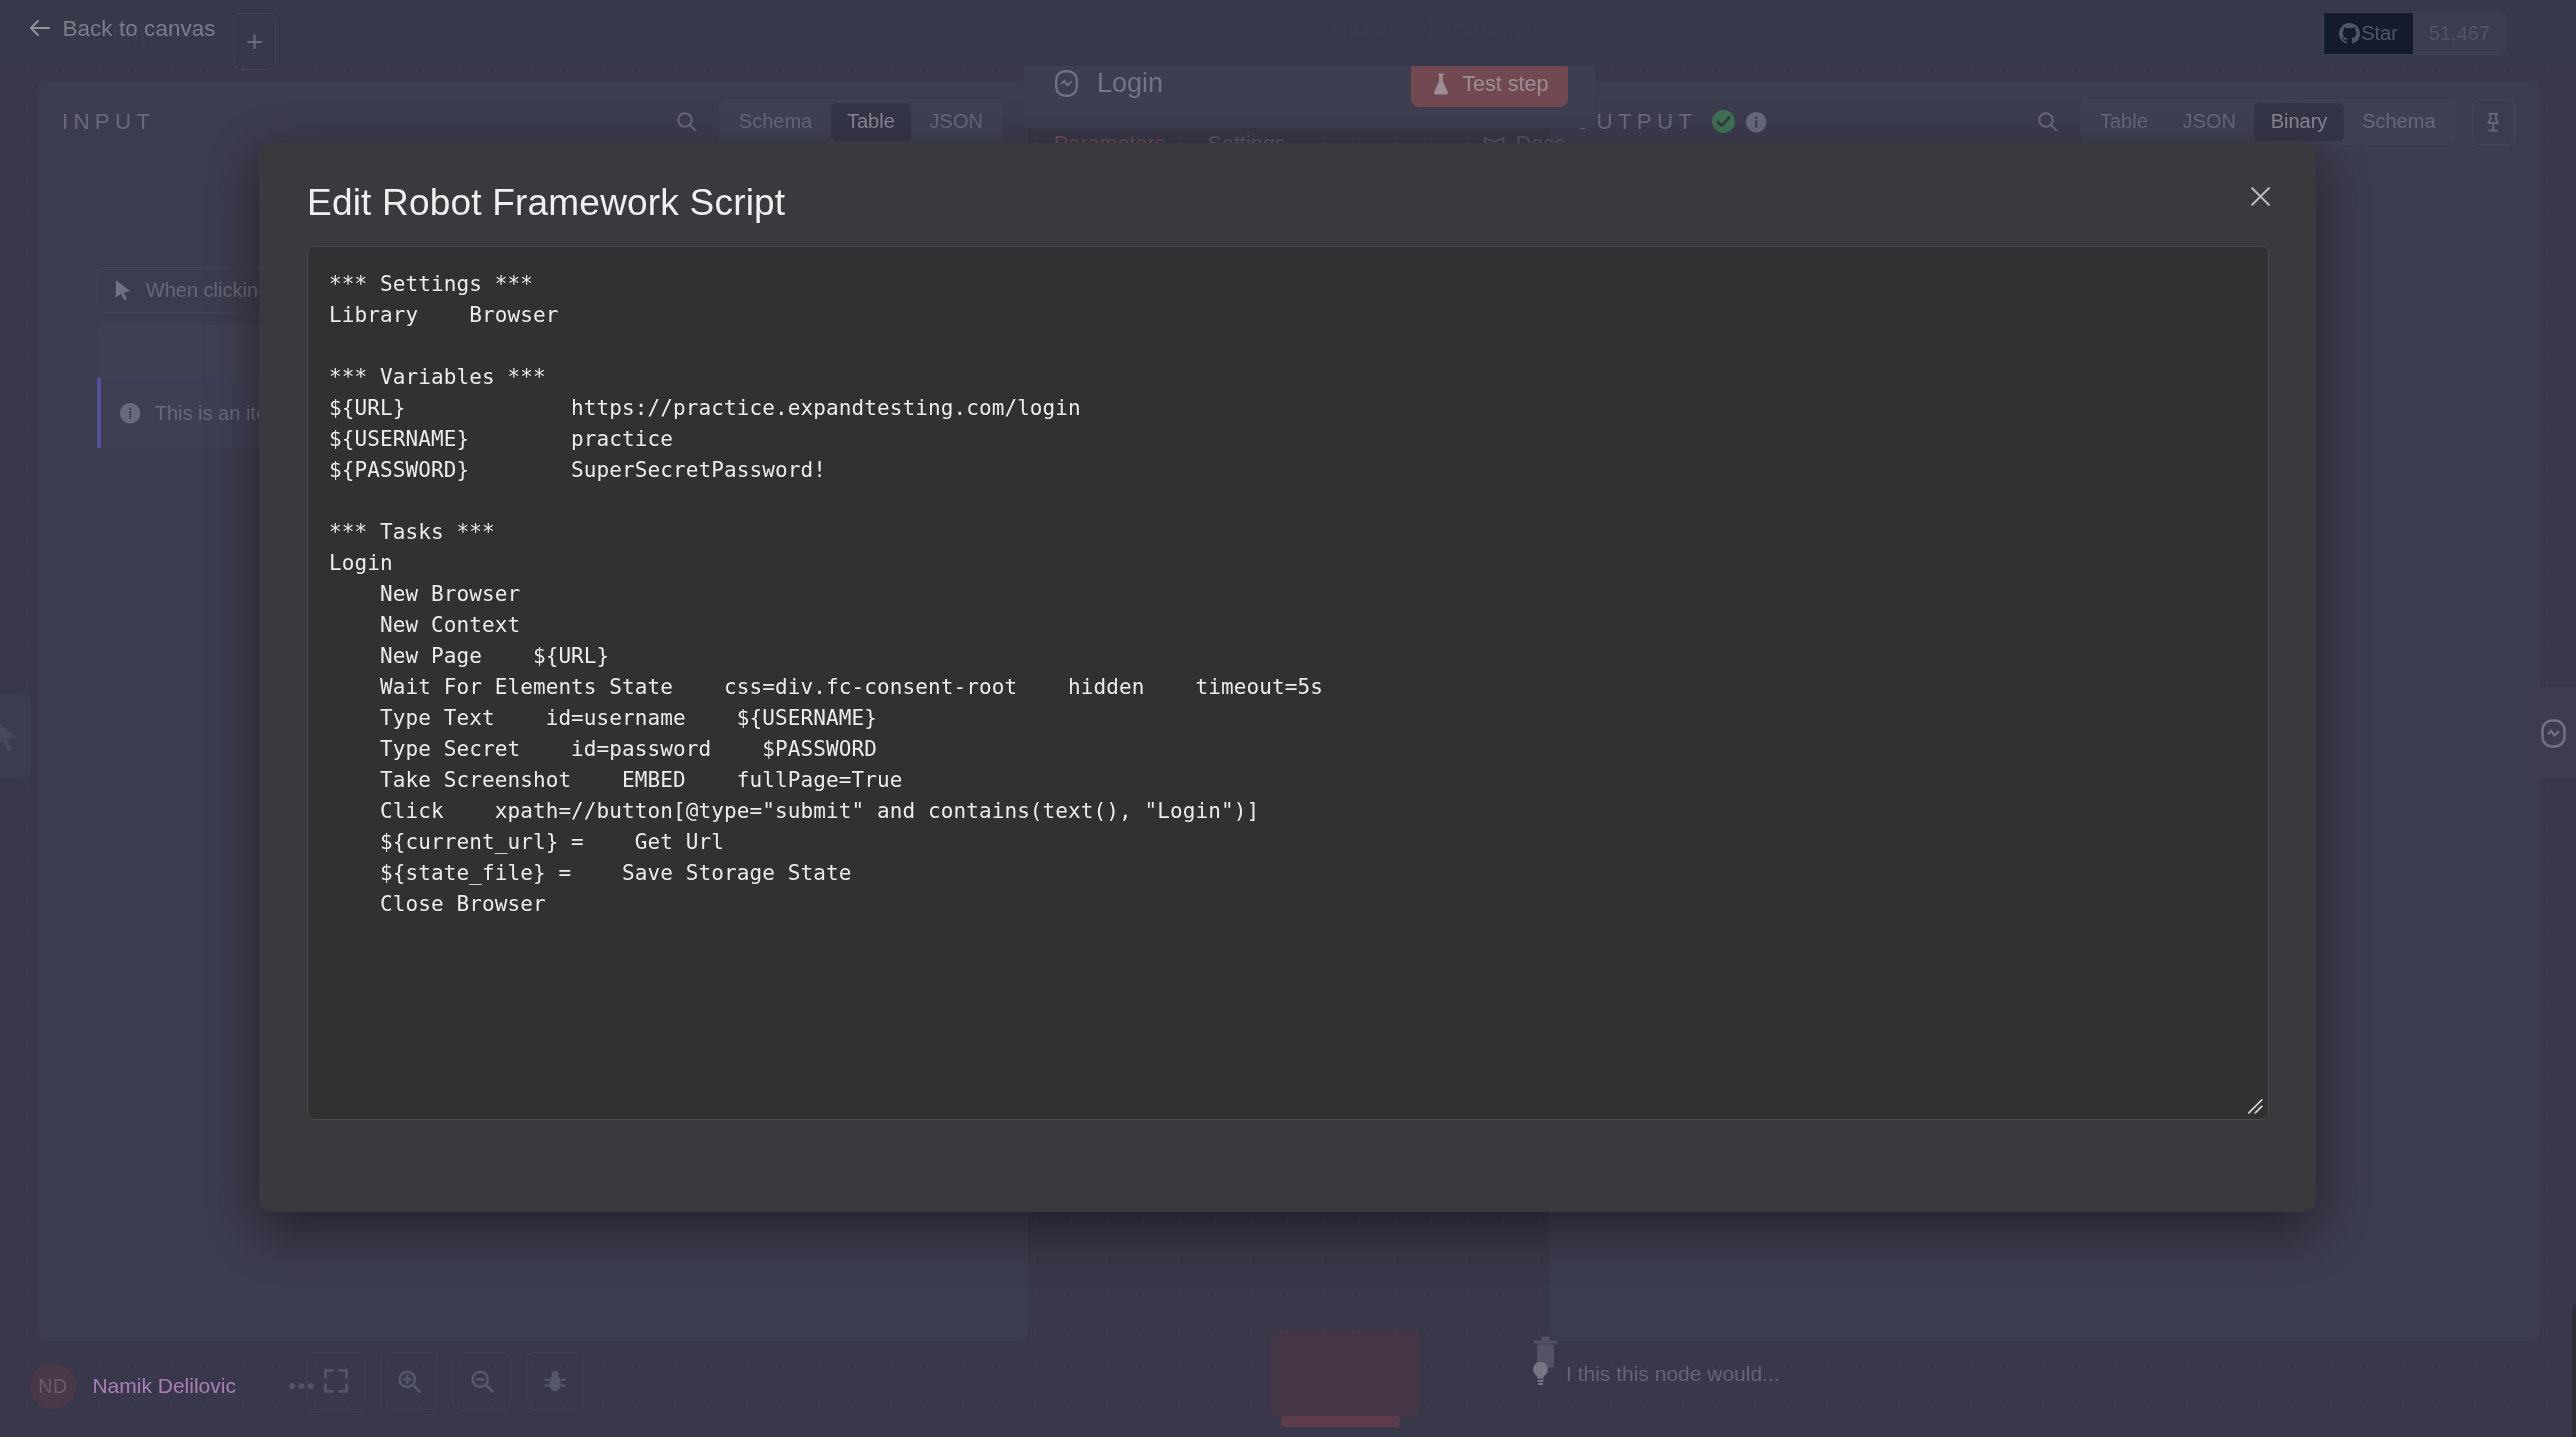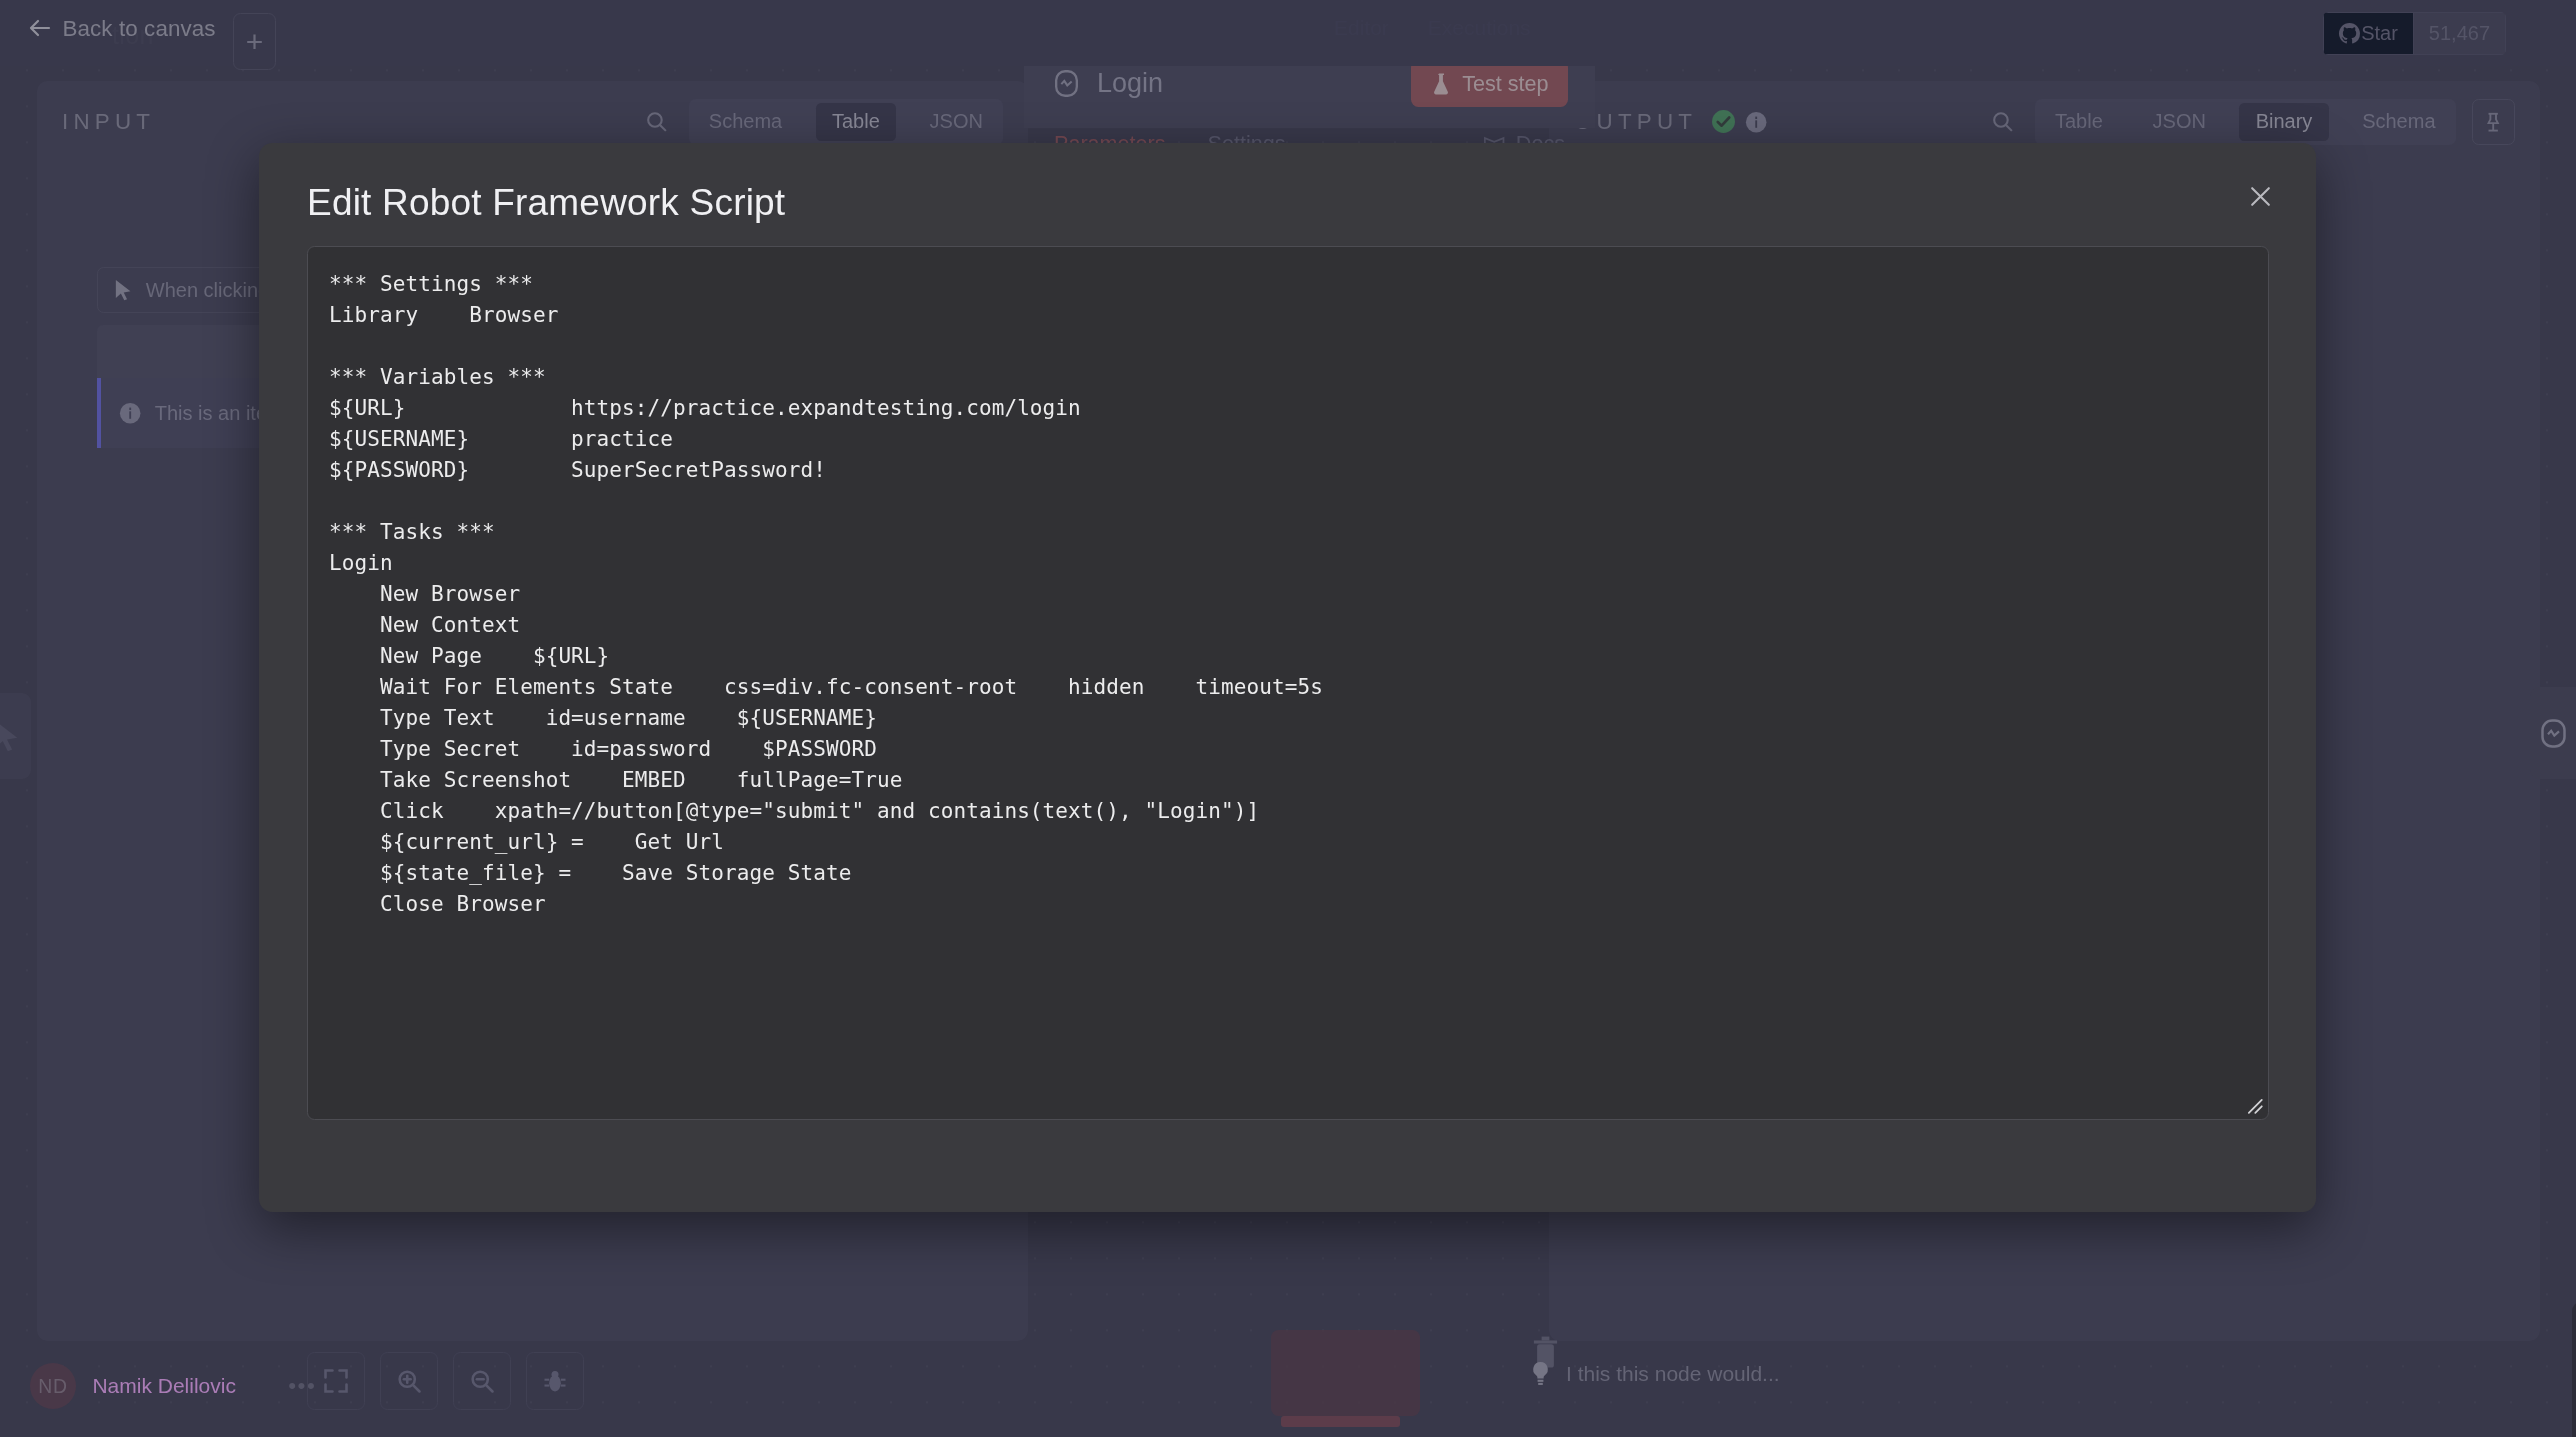--- a/index.html
+++ b/index.html
@@ -138,21 +138,21 @@
   .head-spacer { flex: 1; }
 
   .search-ico { width: 25px; height: 25px; display:block; margin-right: 19.4px; }
 
   .segmented {
     display: flex;
     align-items: center;
     background: #4f4f68;
     border-radius: 6.7px;
     padding: 3.7px;
-    gap: 17px;
+    gap: 2px;
   }
   .seg-item {
     padding: 7.5px 16.4px;
     font-size: 20px;
     color: #8b8ba0;
     border-radius: 5.2px;
     white-space: nowrap;
   }
   .seg-item.active {
     background: #3f3f55;

